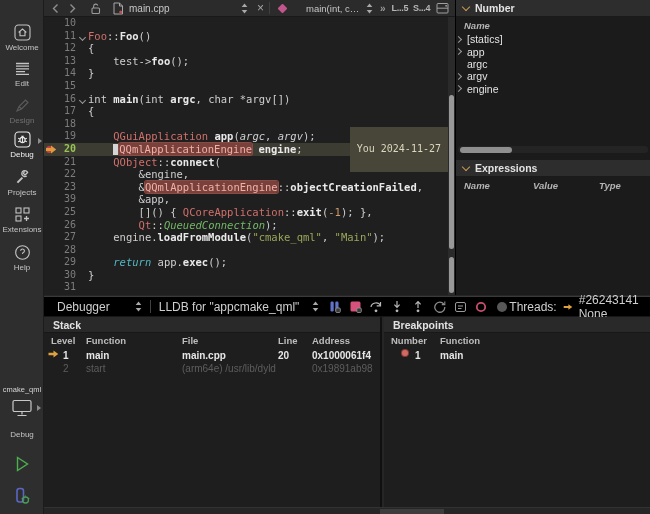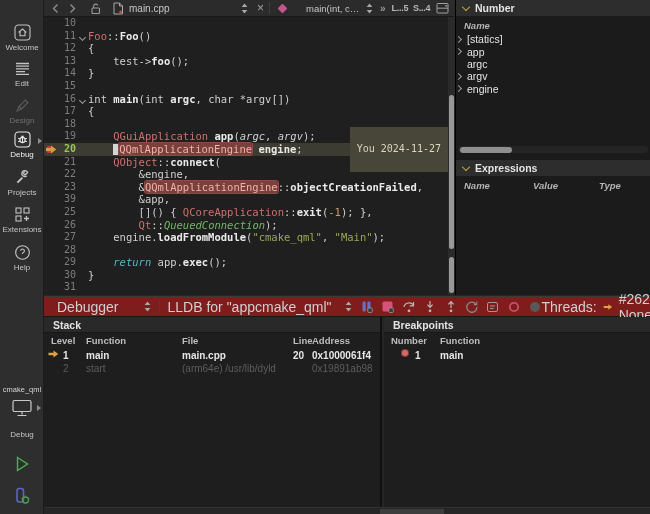--- a/index.html
+++ b/index.html
@@ -59,37 +59,37 @@
   .rightpanel{position:absolute;left:455px;top:0;width:195px;height:295px;background:#1b1b1b;border-left:1px solid #000;box-sizing:border-box;}
   .sect-head{position:absolute;left:0;width:100%;height:17px;background:#2d2d2d;border-bottom:1px solid #1a1a1a;box-sizing:border-box;display:flex;align-items:center;gap:6px;padding-left:7px;color:#e3e3e3;font-size:10.5px;font-weight:bold;}
   .col-head{position:absolute;left:0;width:100%;height:13px;color:#b3b3b3;font-size:9.5px;font-weight:bold;font-style:italic;}
   .col-head span{position:absolute;top:1px;}
   .tree{position:absolute;left:0;width:100%;}
   .tree-row{display:flex;align-items:center;height:12.4px;font-size:10.5px;color:#e3e3e3;cursor:default;}
   .tree-row .tchev{width:11px;display:flex;align-items:center;justify-content:flex-start;}
   .hscroll{position:absolute;left:2px;top:146px;width:190px;height:7px;background:#242424;border-radius:3px;}
   .hthumb{position:absolute;left:2px;top:0.5px;width:52px;height:6px;background:#8f8f8f;border-radius:3px;}
   
-  .dbgbar{position:absolute;left:44px;top:296px;width:606px;height:21px;background:#7f1d1d;border-top:1px solid #3a3a3a;border-bottom:1px solid #171717;box-sizing:border-box;display:flex;align-items:center;font-size:14px;color:#cfcfcf;}
+  .dbgbar{position:absolute;left:44px;top:296px;width:606px;height:21px;background:#000000;border-top:1px solid #3a3a3a;border-bottom:1px solid #171717;box-sizing:border-box;display:flex;align-items:center;font-size:12px;color:#cfcfcf;}
   .dbgbar .sep{width:1px;height:13px;background:#414141;margin:0 8px;flex:none;}
   .combo{display:flex;align-items:center;gap:5px;flex:none;cursor:pointer;}
   .icbtn{flex:none;width:14px;height:14px;display:flex;align-items:center;justify-content:center;cursor:pointer;}
   .icons-group{display:flex;align-items:center;gap:7px;margin-left:8px;}
   .threads-group{display:flex;align-items:center;gap:6px;margin-left:auto;padding-right:8px;}
   
   .panel{position:absolute;top:317px;height:190px;background:#1e1e1e;box-sizing:border-box;font-size:10px;}
   .panel.stack{left:44px;width:338px;border-right:2px solid #101010;}
   .panel.bps{left:384px;width:266px;}
   .panel-title{height:16px;background:#292929;border-bottom:1px solid #181818;color:#e2e2e2;font-size:10.5px;font-weight:bold;padding:2px 0 0 9px;box-sizing:border-box;}
   .phead{position:relative;height:15px;color:#bdbdbd;font-size:9.5px;font-weight:bold;}
   .phead span,.prow span{position:absolute;top:2px;white-space:nowrap;}
   .prow{position:relative;height:13px;color:#e0e0e0;}
   .prow.cur{font-weight:bold;color:#e6e6e6;}
   .prow.dim{color:#5d5d5d;}
-  .s0{left:7px;}.s1{left:42px;}.s2{left:138px;}.s3{left:249px;}.s4{left:268px;}
+  .s0{left:7px;}.s1{left:42px;}.s2{left:138px;}.s3{left:234px;}.s4{left:268px;}
   .sl{left:19px;}
   .b0{left:7px;}.b1{left:56px;}.bl{left:31px;}
   .rowarrow{position:absolute;left:4px;top:3px;}
   .bpdot{position:absolute;left:18px;top:4px;width:6px;height:6px;border-radius:50%;background:#cf6b63;box-shadow:0 0 0 1px #8a3b36;}
   .bottom-strip{position:absolute;left:44px;top:507px;width:606px;height:7px;background:#262626;border-top:1px solid #323232;box-sizing:border-box;}
   .bthumb{position:absolute;left:336px;top:1px;width:64px;height:5px;background:#3d3d3d;}
   svg{display:block;}
 </style>
 </head>
 <body>

